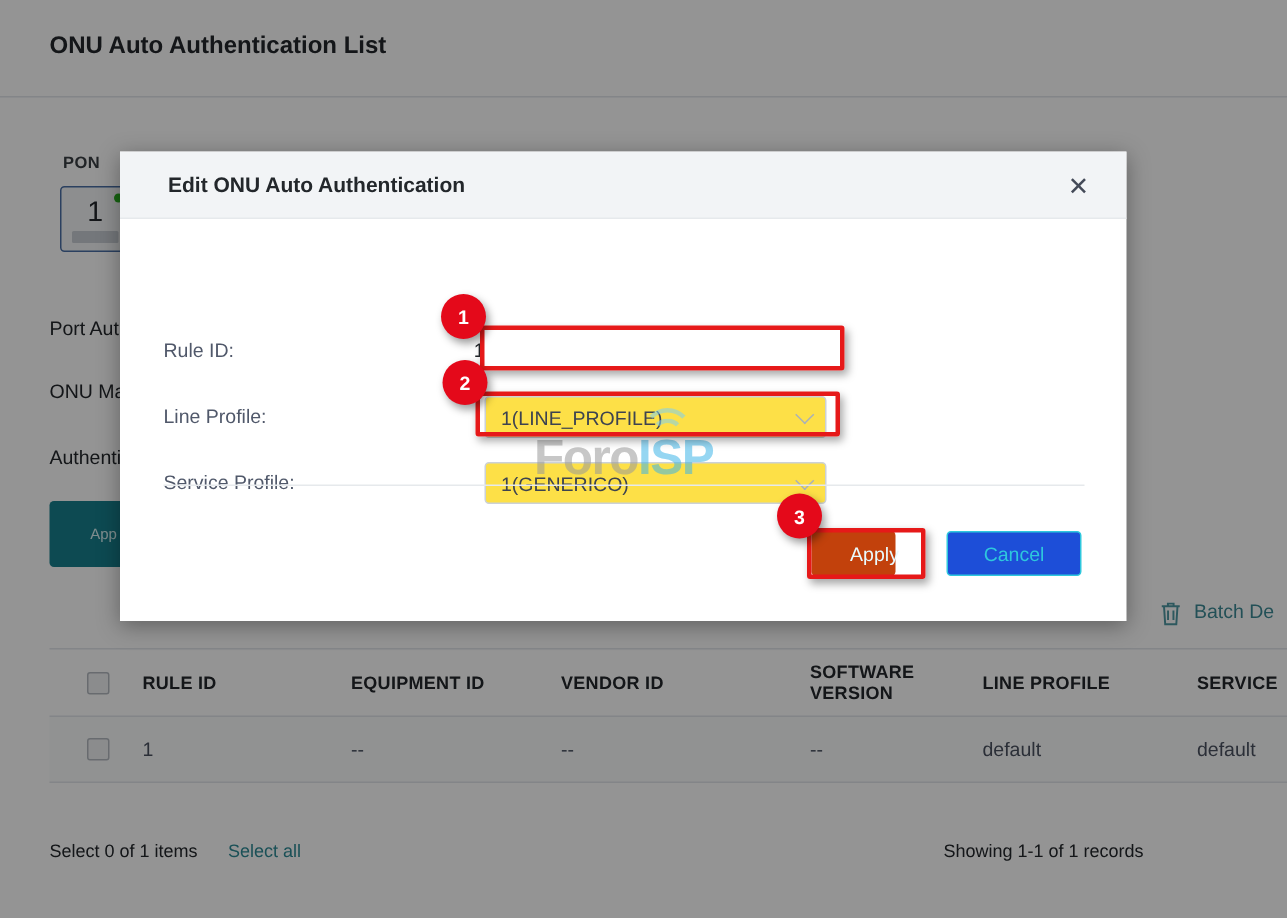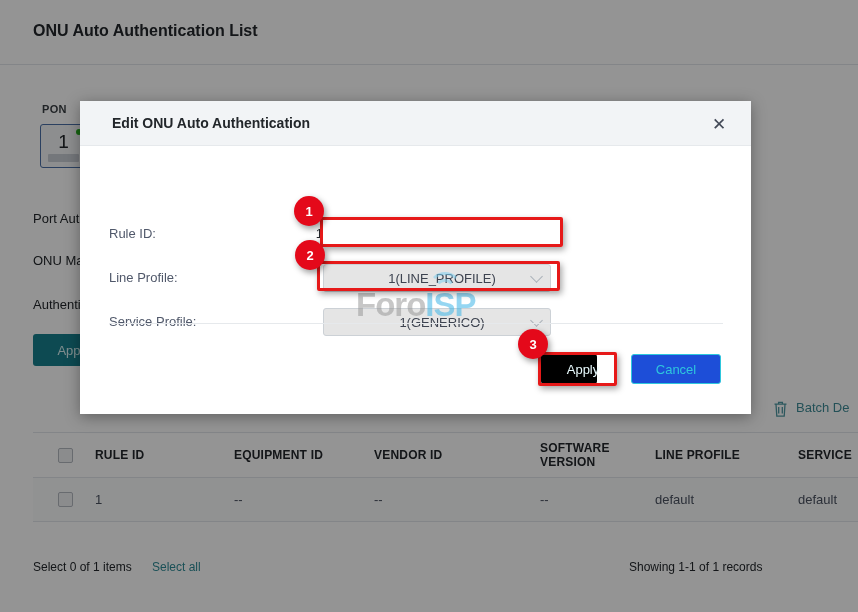--- a/index.html
+++ b/index.html
@@ -53,24 +53,24 @@
   .form-row-label {
     position: absolute; left: 33px;
     font-size: 13px; color: #23272b; white-space: nowrap;
   }
   #bgRowPort { top: 211px; }
   #bgRowOnu  { top: 253px; }
   #bgRowAuth { top: 297px; }
 
   .bg-apply-btn {
     position: absolute; left: 33px; top: 334px;
-    width: 72px; height: 32px;
+    width: 72px; height: 44px;
     background: #17808d; color: #d9f2f5;
     border: none; border-radius: 3px;
-    font-size: 13px; font-family: inherit;
+    font-size: 10px; font-family: inherit;
     cursor: pointer;
   }
 
   .batch-delete {
     position: absolute; left: 772px; top: 400px;
     display: flex; align-items: flex-start; gap: 7px;
     color: #3d8b96; font-size: 13px; white-space: nowrap;
     cursor: pointer;
   }
   .batch-delete svg { display: block; }
@@ -156,24 +156,24 @@
   #mRule { top: 80px; }
   #mLine { top: 124px; }
   #mServ { top: 168px; }
   .m-value {
     position: absolute; left: 180px; width: 63px; top: 80px;
     text-align: right; font-size: 13px; color: #23272b;
   }
 
   .select {
     position: absolute; height: 28px; width: 228px;
-    background: #e5e5e5; border: 1px solid #ccd1d6; border-radius: 3px;
+    background: #fde047; border: 1px solid #ccd1d6; border-radius: 3px;
     display: flex; align-items: center;
     font-size: 13px; color: #3d4350;
-    padding-left: 10px; cursor: pointer; justify-content: center;
+    padding-left: 10px; cursor: pointer;
   }
   #selLine { left: 243px; top: 118px; }
   #selServ { left: 243px; top: 162px; }
   .select .chev {
     position: absolute; right: 9px; top: 50%;
     width: 9px; height: 9px; margin-top: -6px;
     border-right: 1.6px solid #a9b0b8; border-bottom: 1.6px solid #a9b0b8;
     transform: rotate(45deg);
   }
 
@@ -182,21 +182,21 @@
     height: 1px; background: #e6e9ec;
   }
   .modal-foot { position: absolute; left: 0; right: 0; top: 223px; height: 90px; }
   .btn {
     position: absolute; top: 30px; height: 30px;
     border-radius: 3px; font-size: 13px; font-family: inherit;
     cursor: pointer; display: flex; align-items: center; justify-content: center;
   }
   #btnApply {
     left: 461px; width: 56px;
-    background: #000000; color: #e9fbfe; border: none; padding-left: 28px;
+    background: #c2410c; color: #e9fbfe; border: none; padding-left: 28px;
   }
   #btnCancel {
     left: 551px; width: 90px;
     background: #1d4ed8; color: #2ec7dd; border: 1px solid #2ec7dd;
   }
 
   
   .hl {
     position: absolute;
     border: 3px solid #e61919; border-radius: 2px;

